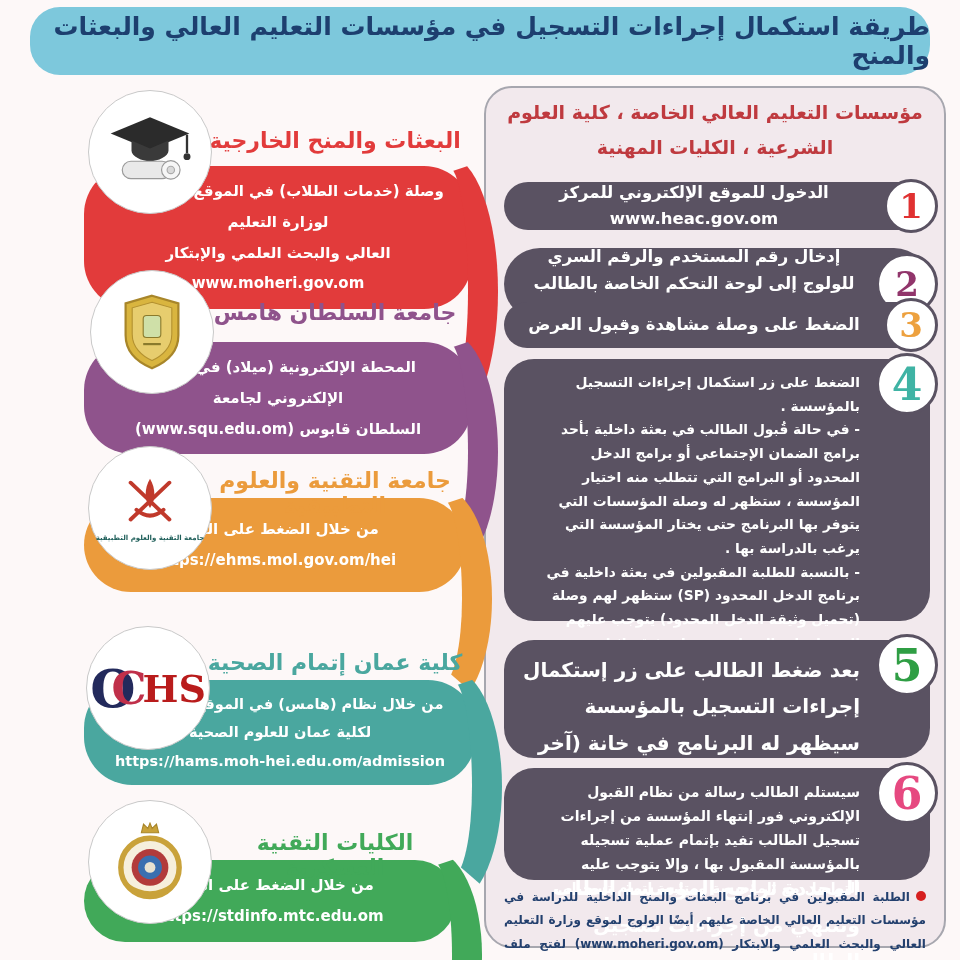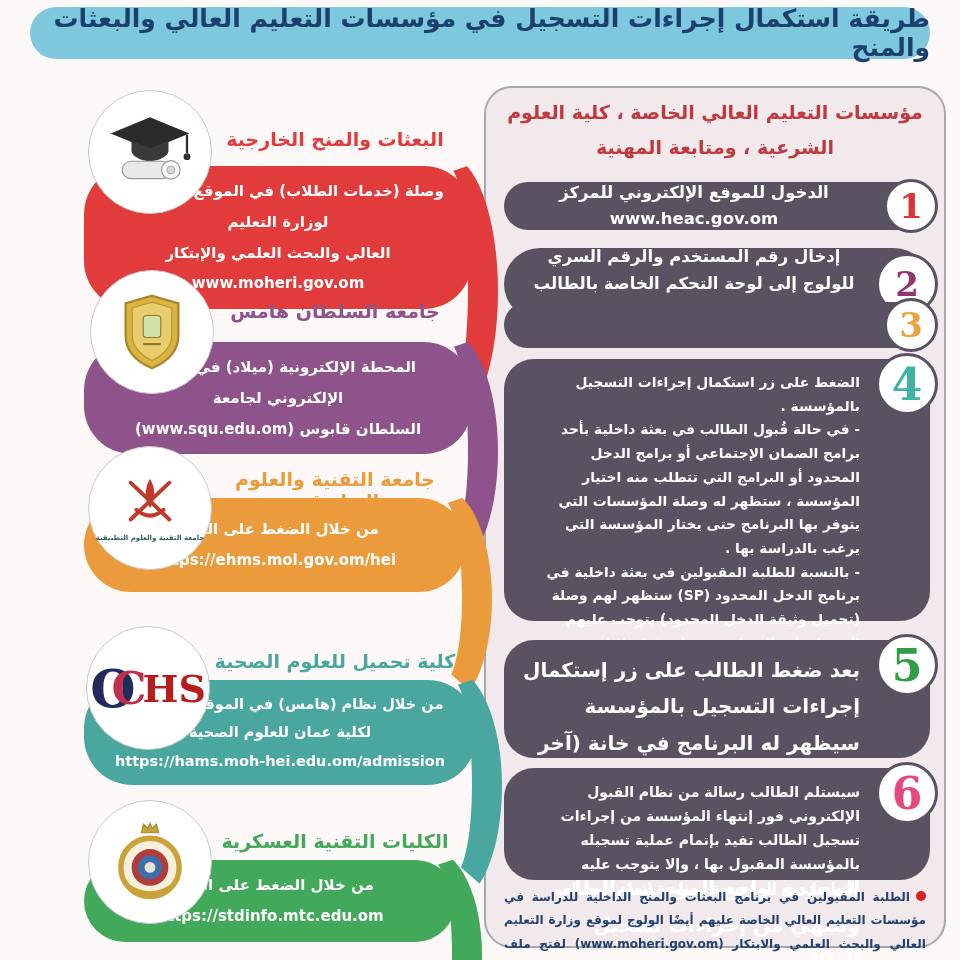--- a/index.html
+++ b/index.html
@@ -4,34 +4,34 @@
 <style>
   html,body{margin:0;padding:0;}
   body{
     width:960px;height:960px;position:relative;overflow:hidden;
     background:var(--page_bg,#fdf8f8);
     font-family:"DejaVu Sans",sans-serif;
   }
   .prewrap{white-space:pre-line;}
   
   .title-banner{
-    position:absolute;left:30px;top:7px;width:900px;height:52px;
+    position:absolute;left:30px;top:7px;width:900px;height:68px;
     background:var(--title_bg,#7dc8dc);border-radius:30px;
     display:flex;align-items:center;justify-content:center;
     color:var(--title_text,#1d3f6f);font-weight:bold;font-size:25px;
   }
   
   .org-circle{
     position:absolute;width:122px;height:122px;border-radius:50%;
     background:#fff;border:1px solid #c9c9c9;z-index:3;
     display:flex;align-items:center;justify-content:center;flex-direction:column;
   }
   .org-title{
     position:absolute;z-index:3;text-align:center;
-    color:var(--c);font-weight:bold;font-size:19px;
+    color:var(--c);font-weight:bold;font-size:22px;
   }
   .org-banner{
     position:absolute;z-index:1;background:var(--c);
     border-radius:48px;color:#fff;font-weight:bold;font-size:15px;
     line-height:2.05;text-align:center;
     display:flex;align-items:center;justify-content:center;
     padding:10px 22px;box-sizing:border-box;
   }
   .org-banner::after{ 
     content:"";position:absolute;z-index:-1;
@@ -136,21 +136,21 @@
       </g>
       <path d="M32 2 C38 12 38 24 32 32 C26 24 26 12 32 2 Z" fill="#c0392b"></path>
       <path d="M18 34 q14 12 28 0" stroke="#c0392b" stroke-width="4" fill="none" stroke-linecap="round"></path>
     </svg>
     <div class="tiny-logo-text">جامعة التقنية والعلوم التطبيقية</div>
   </div>
 
   <div class="org-banner prewrap" dir="rtl" style="left: 84px; top: 680px; width: 392px; min-height: 100px; font-size: 14.5px; line-height: 1.95; --c: #4aa79f;">من خلال نظام (هامس) في الموقع الإلكتروني
 لكلية عمان للعلوم الصحية
 https://hams.moh-hei.edu.om/admission</div>
-  <div class="org-title" style="left: 205px; top: 650px; width: 260px; --c: #4aa79f;">كلية تحميل للعلوم الصحية</div>
+  <div class="org-title" style="left: 205px; top: 650px; width: 260px; --c: #4aa79f;">كلية عمان إتمام الصحية</div>
   <div class="org-circle" style="left:86px;top:626px;">
     <div class="ochs">
       <span class="l-o">O</span>
       <span class="l-c">C</span>
       <span class="l-hs">HS</span>
     </div>
   </div>
 
   <div class="org-banner prewrap" dir="rtl" style="left: 84px; top: 860px; width: 372px; min-height: 80px; --c: #41a959;">من خلال الضغط على الرابط
 https://stdinfo.mtc.edu.om</div>
@@ -163,33 +163,34 @@
       <circle cx="32" cy="42" r="11" fill="#3a6fb0"></circle>
       <circle cx="32" cy="42" r="5" fill="#e8e2d0"></circle>
       <path d="M10 58 q22 16 44 0" stroke="#c9a23a" stroke-width="4" fill="none"></path>
     </svg>
   </div>
 
 </div>
 
 <div class="panel">
 
-  <div class="panel-heading">مؤسسات التعليم العالي الخاصة ، كلية العلوم الشرعية ، ومتابعة المهنية</div>
+  <div class="panel-heading">مؤسسات التعليم العالي الخاصة ، كلية العلوم الشرعية ، الكليات المهنية</div>
 
   <div class="step s-small" style="top:94px;height:48px;">
     <div class="prewrap">الدخول للموقع الإلكتروني للمركز www.heac.gov.om</div>
     <div class="step-num n-small" style="--c: #e03131;">1</div>
   </div>
 
   <div class="step s-small" style="top:160px;height:72px;">
     <div class="prewrap">إدخال رقم المستخدم والرقم السري للولوج إلى لوحة التحكم الخاصة بالطالب .</div>
     <div class="step-num n-small" style="width: 62px; height: 62px; --c: #91356b;">2</div>
   </div>
 
   <div class="step s-small" style="top:214px;height:46px;">
+    <div class="prewrap">الضغط على وصلة مشاهدة وقبول العرض</div>
     <div class="step-num n-small" style="--c: #eda13f;">3</div>
   </div>
 
   <div class="step s-big" style="top:271px;height:262px;">
     <div class="prewrap t4">الضغط على زر استكمال إجراءات التسجيل بالمؤسسة .
 - في حالة قُبول الطالب في بعثة داخلية بأحد برامج الضمان الإجتماعي أو برامج الدخل المحدود أو البرامج التي تتطلب منه اختيار المؤسسة ، ستظهر له وصلة المؤسسات التي يتوفر بها البرنامج حتى يختار المؤسسة التي يرغب بالدراسة بها .
 - بالنسبة للطلبة المقبولين في بعثة داخلية في برنامج الدخل المحدود (SP) ستظهر لهم وصلة (تحميل وثيقة الدخل المحدود) يتوجب عليهم الضغط على الوصلة وتحميل وثيقة إثبات ومن ثم التعهد بصحة ما جاء في الوثيقة.</div>
     <div class="step-num n-big" style="--c: #3fb3a4;">4</div>
   </div>
 

